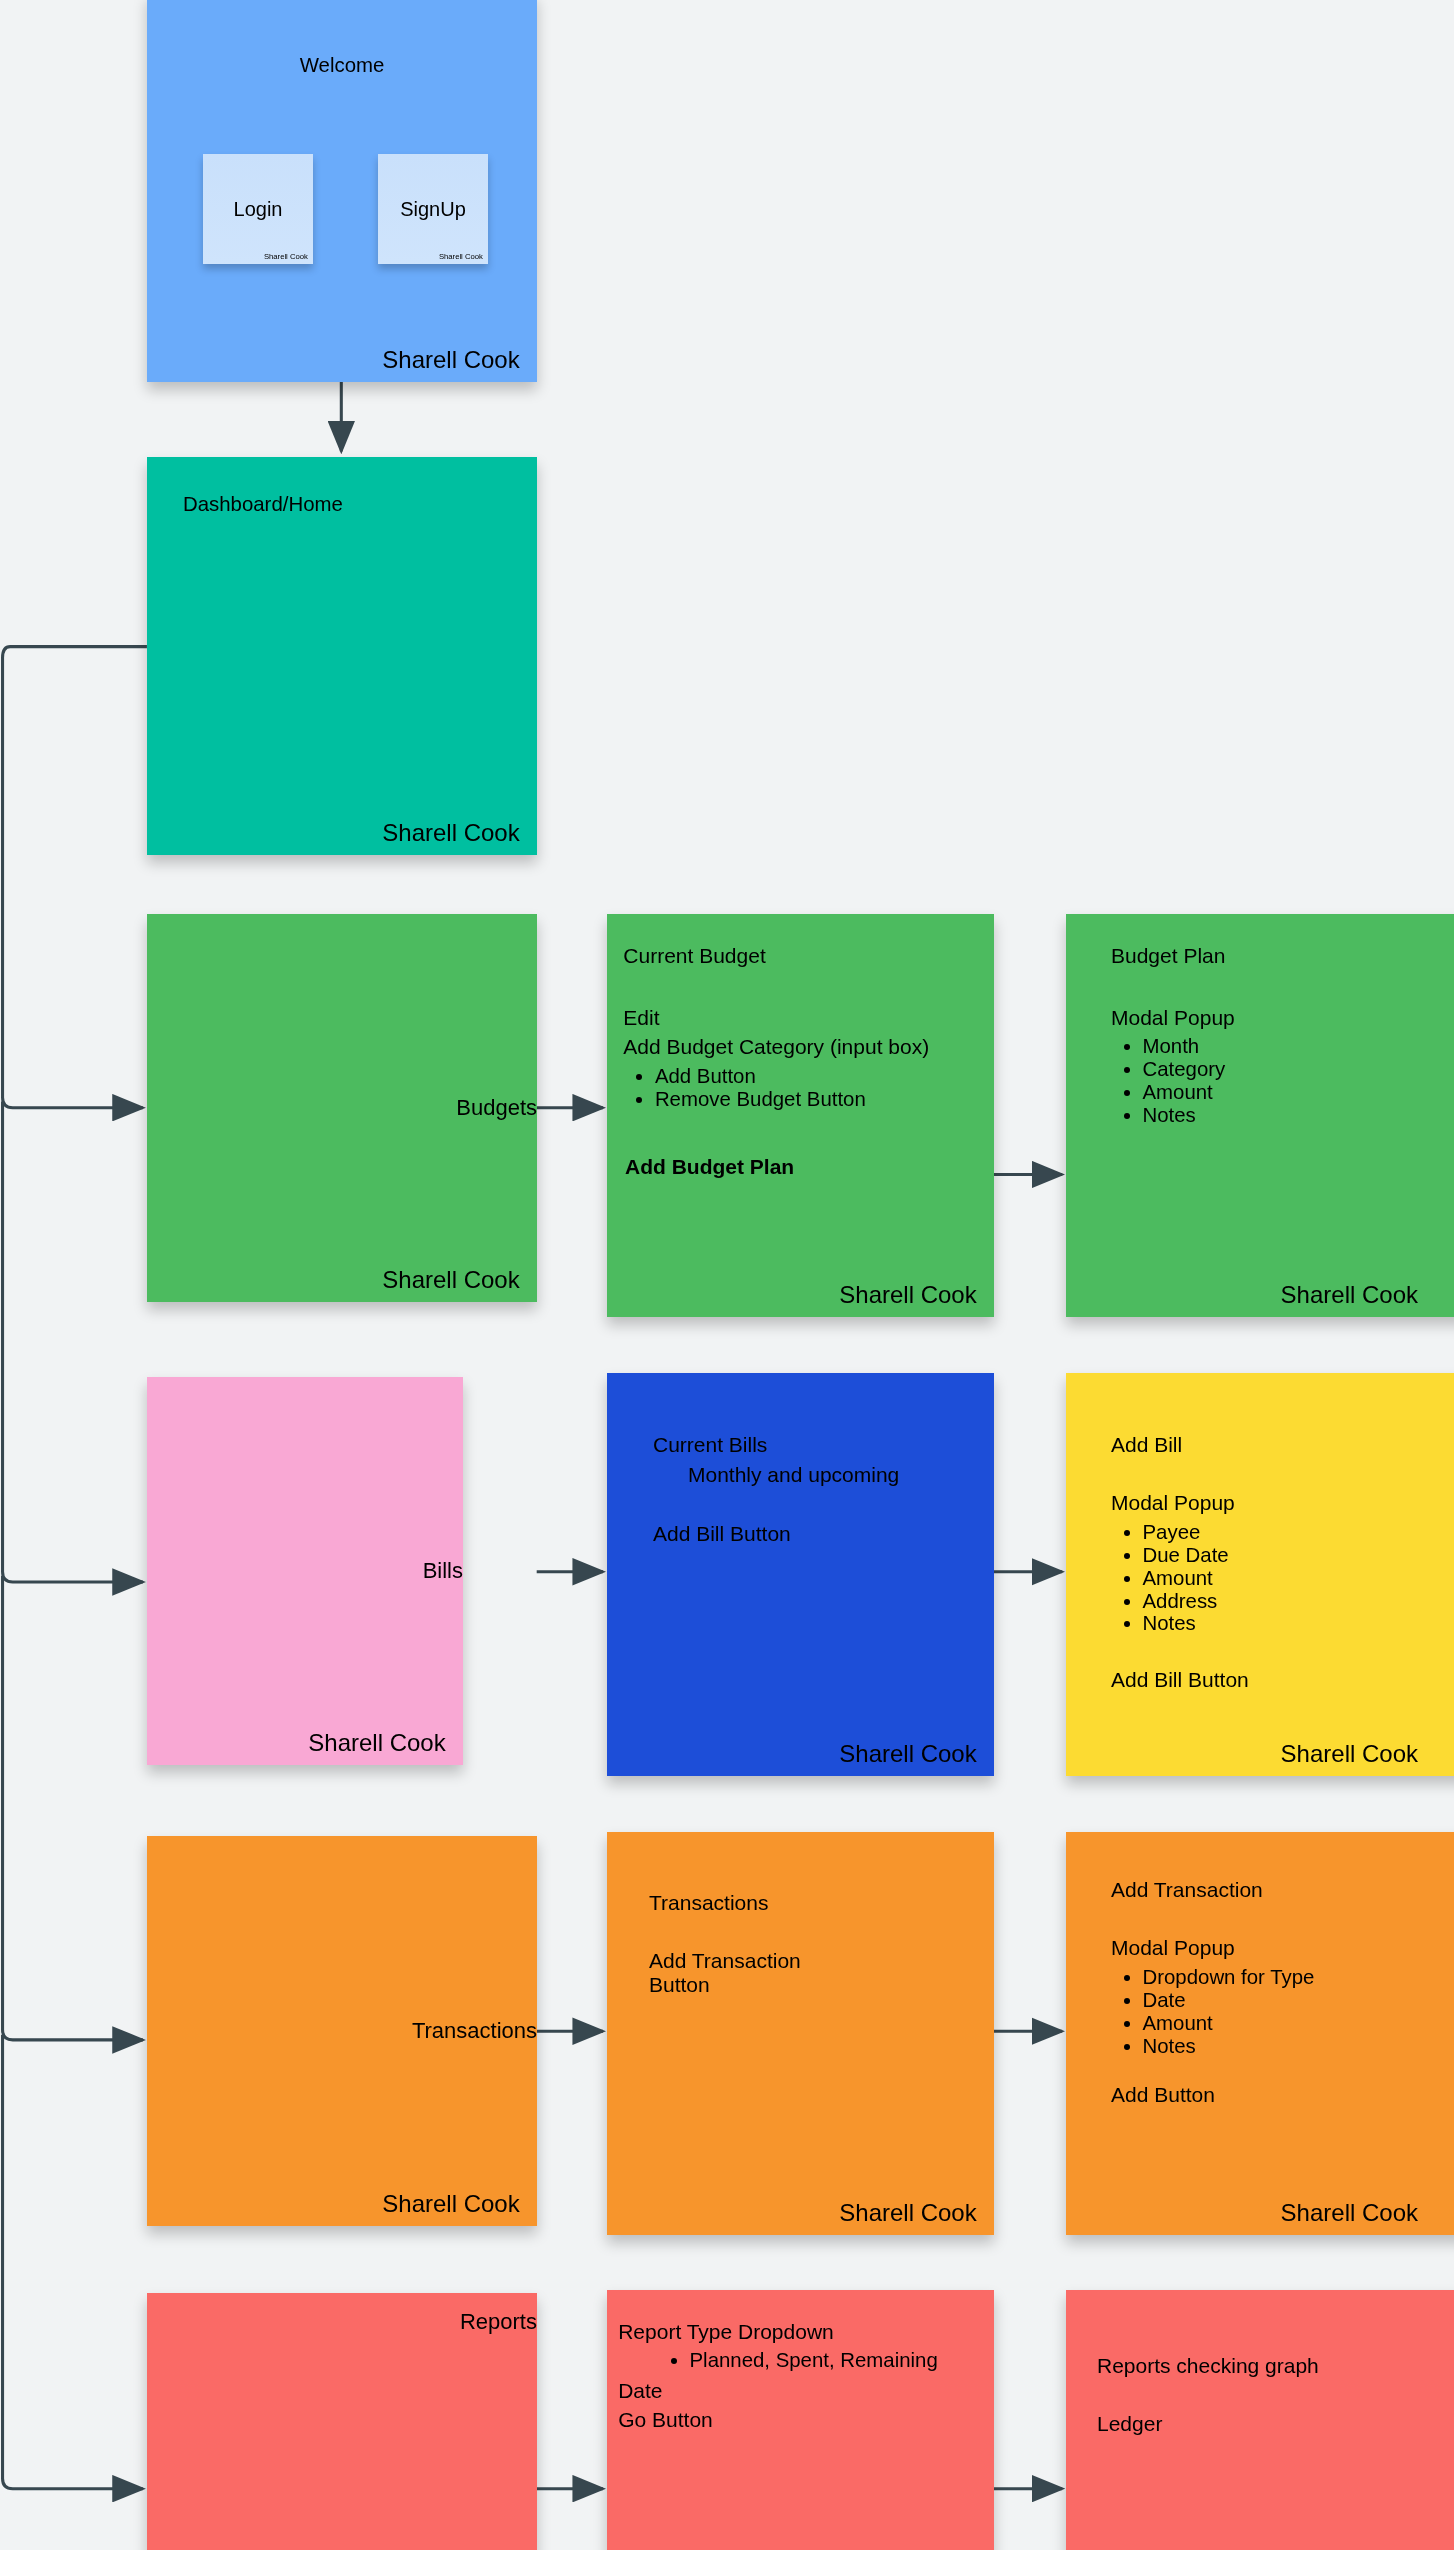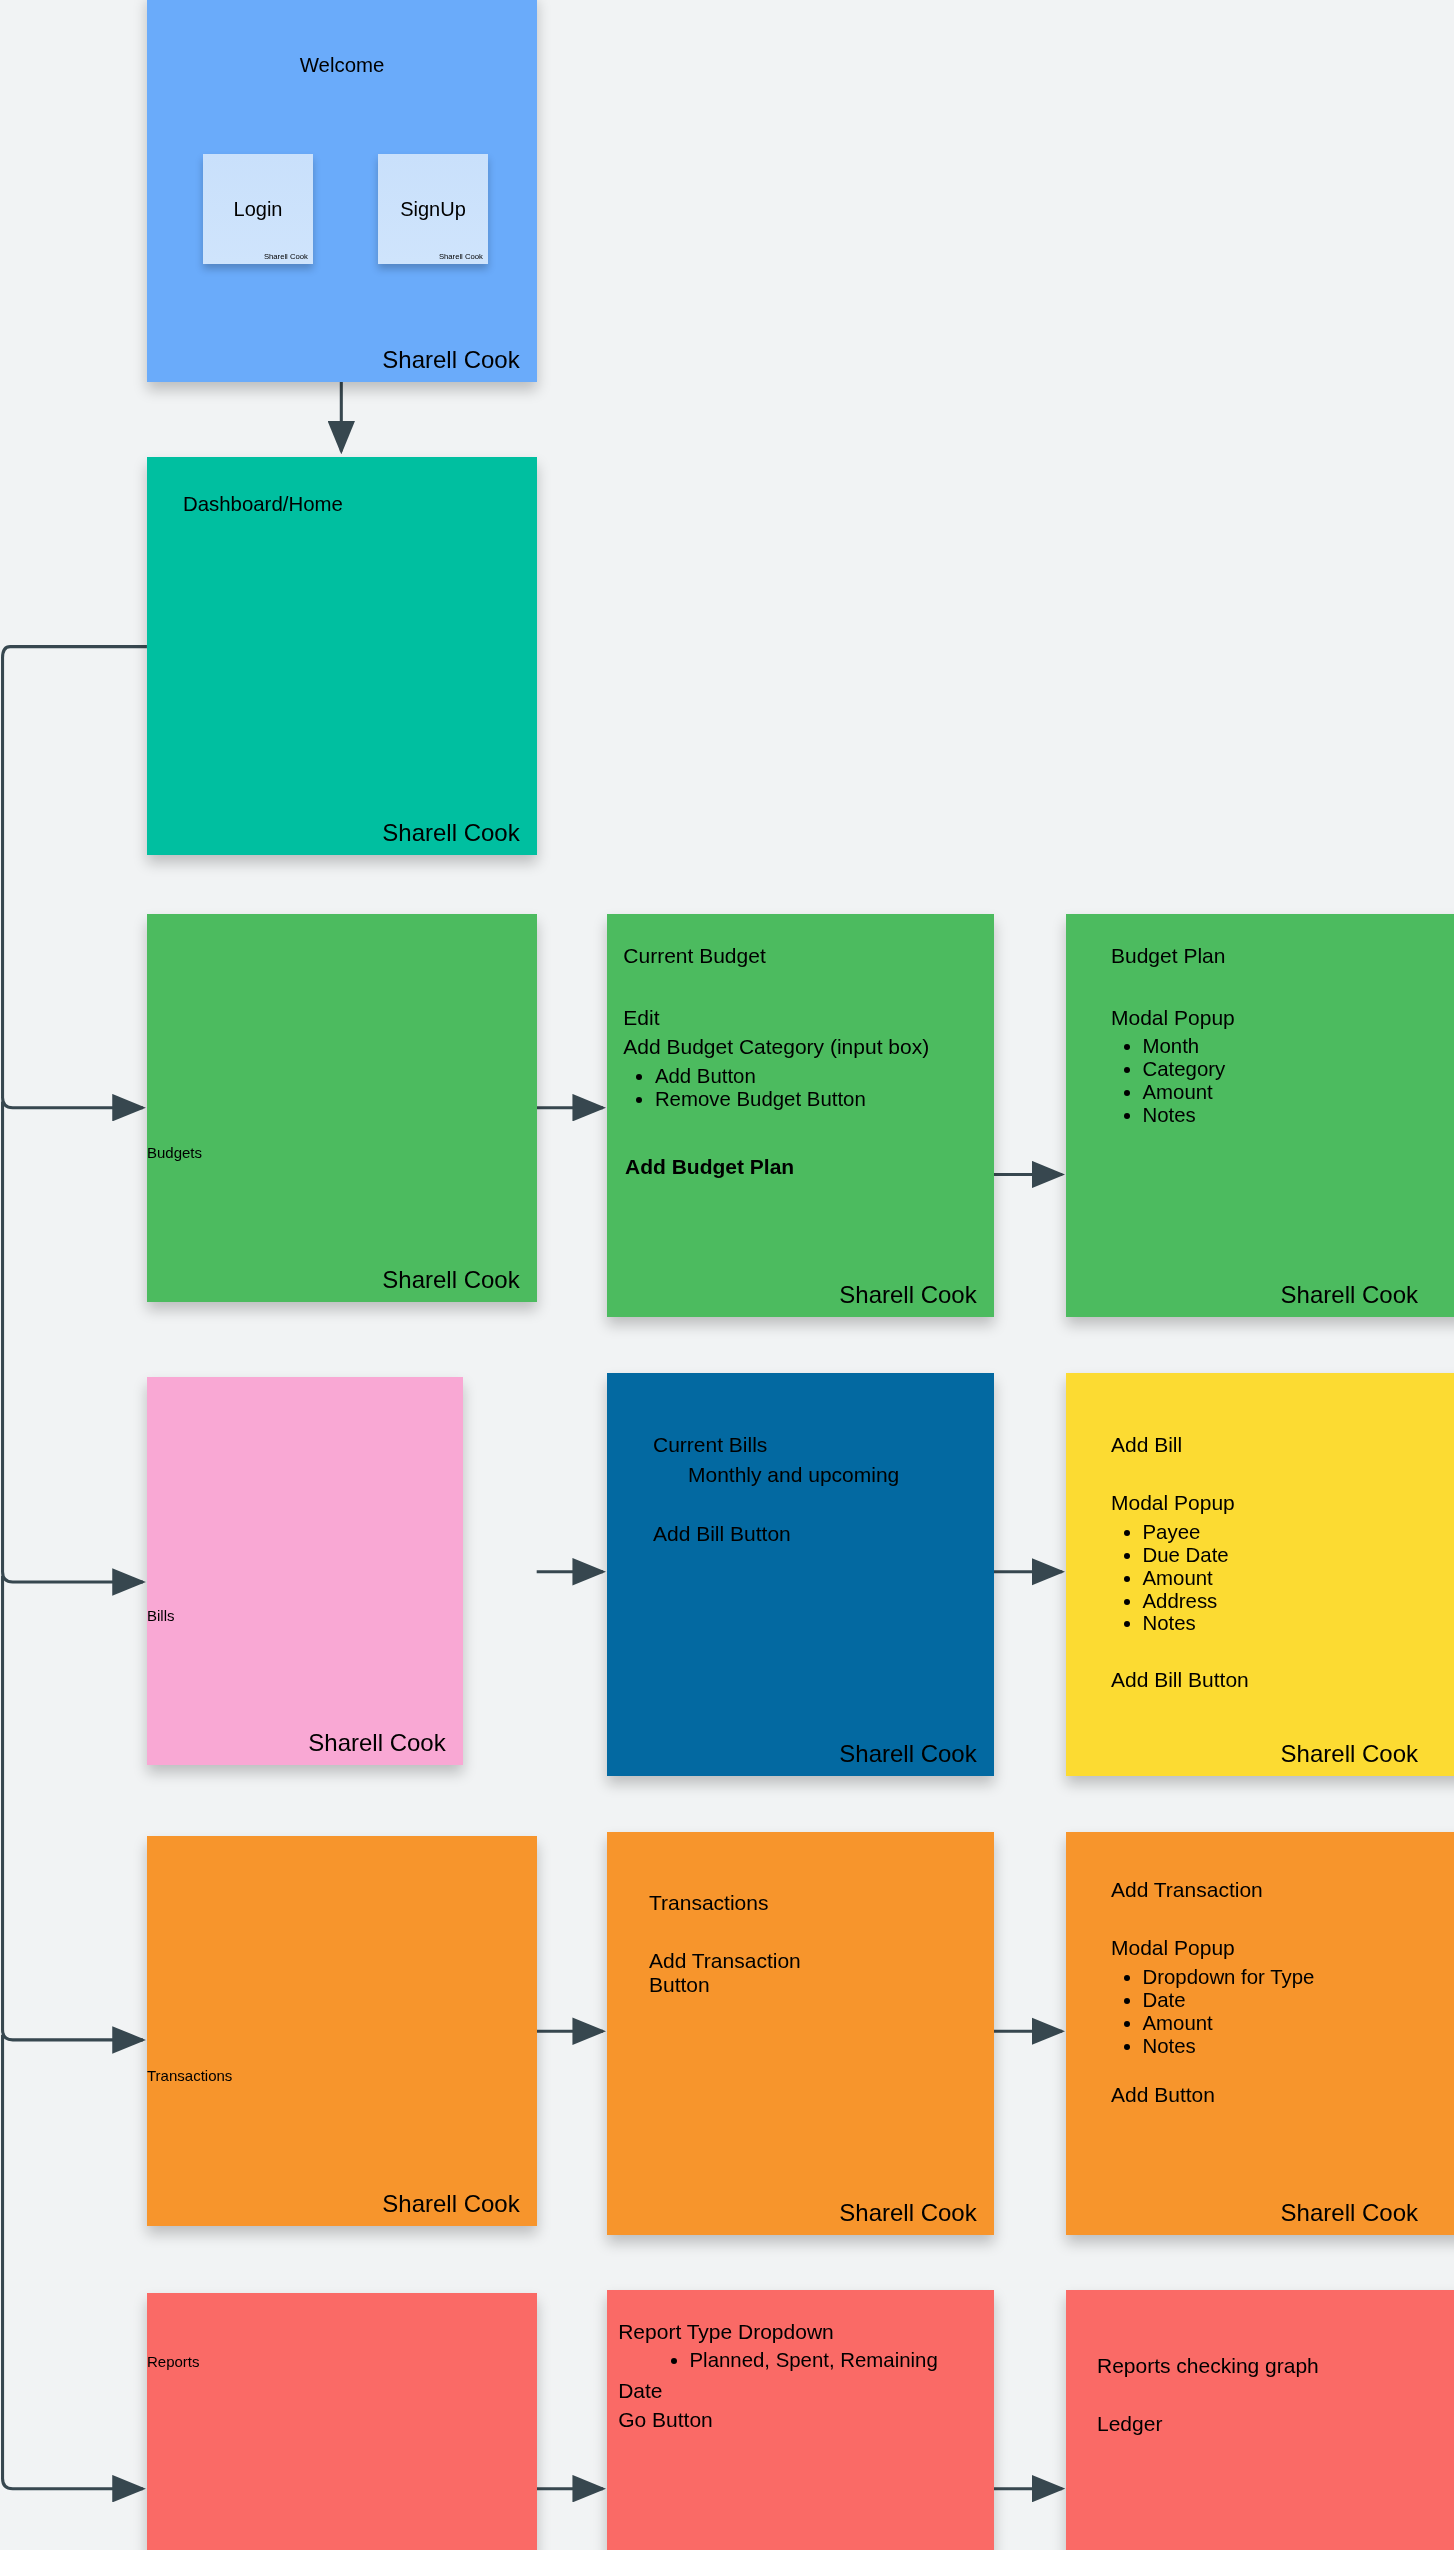--- a/index.html
+++ b/index.html
@@ -32,21 +32,21 @@
   }
   .sig-sm{
     position:absolute;right:5.1px;bottom:3.6px;
     font-size:7.7px;line-height:1;color:#000;white-space:nowrap;
   }
 
   
   .center-label{
     position:absolute;left:0;right:0;top:50%;
     transform:translateY(-50%);
-    text-align:left;font-size:15px;color:#000;margin-top:44px;
+    text-align:right;font-size:22px;color:#000;
   }
 
   
   .txt{
     position:absolute;
     font-size:21px;line-height:1.12;
     color:#000;white-space:pre-wrap;
   }
   ul.bl{margin:0;padding:0 0 0 26.5px;list-style:disc;}
   ul.bl li{margin:0;padding:0;font-size:20.4px;line-height:1.12;}
@@ -148,21 +148,21 @@
       <li>Notes</li>
     </ul>
     <div class="sig" style="right:51px;">Sharell Cook</div>
   </div>
 
   <div class="card" style="left:147px;top:1377px;width:316px;height:388px;background:#f9a8d4;">
     <div class="center-label">Bills</div>
     <div class="sig">Sharell Cook</div>
   </div>
 
-  <div class="card" style="left:607px;top:1373px;width:387px;height:403px;background:#0369a1;">
+  <div class="card" style="left:607px;top:1373px;width:387px;height:403px;background:#1d4ed8;">
     <div class="txt" style="left:46px;top:60px;">Current Bills</div>
     <div class="txt" style="left:81px;top:90px;">Monthly and upcoming</div>
     <div class="txt" style="left:46px;top:149px;">Add Bill Button</div>
     <div class="sig">Sharell Cook</div>
   </div>
 
   <div class="card" style="left:1066px;top:1373px;width:403px;height:403px;background:#fcdb32;">
     <div class="txt" style="left:45px;top:60px;">Add Bill</div>
     <div class="txt" style="left:45px;top:118px;">Modal Popup</div>
     <ul class="bl" style="position:absolute;left:50px;top:148px;right:15.3px;">

